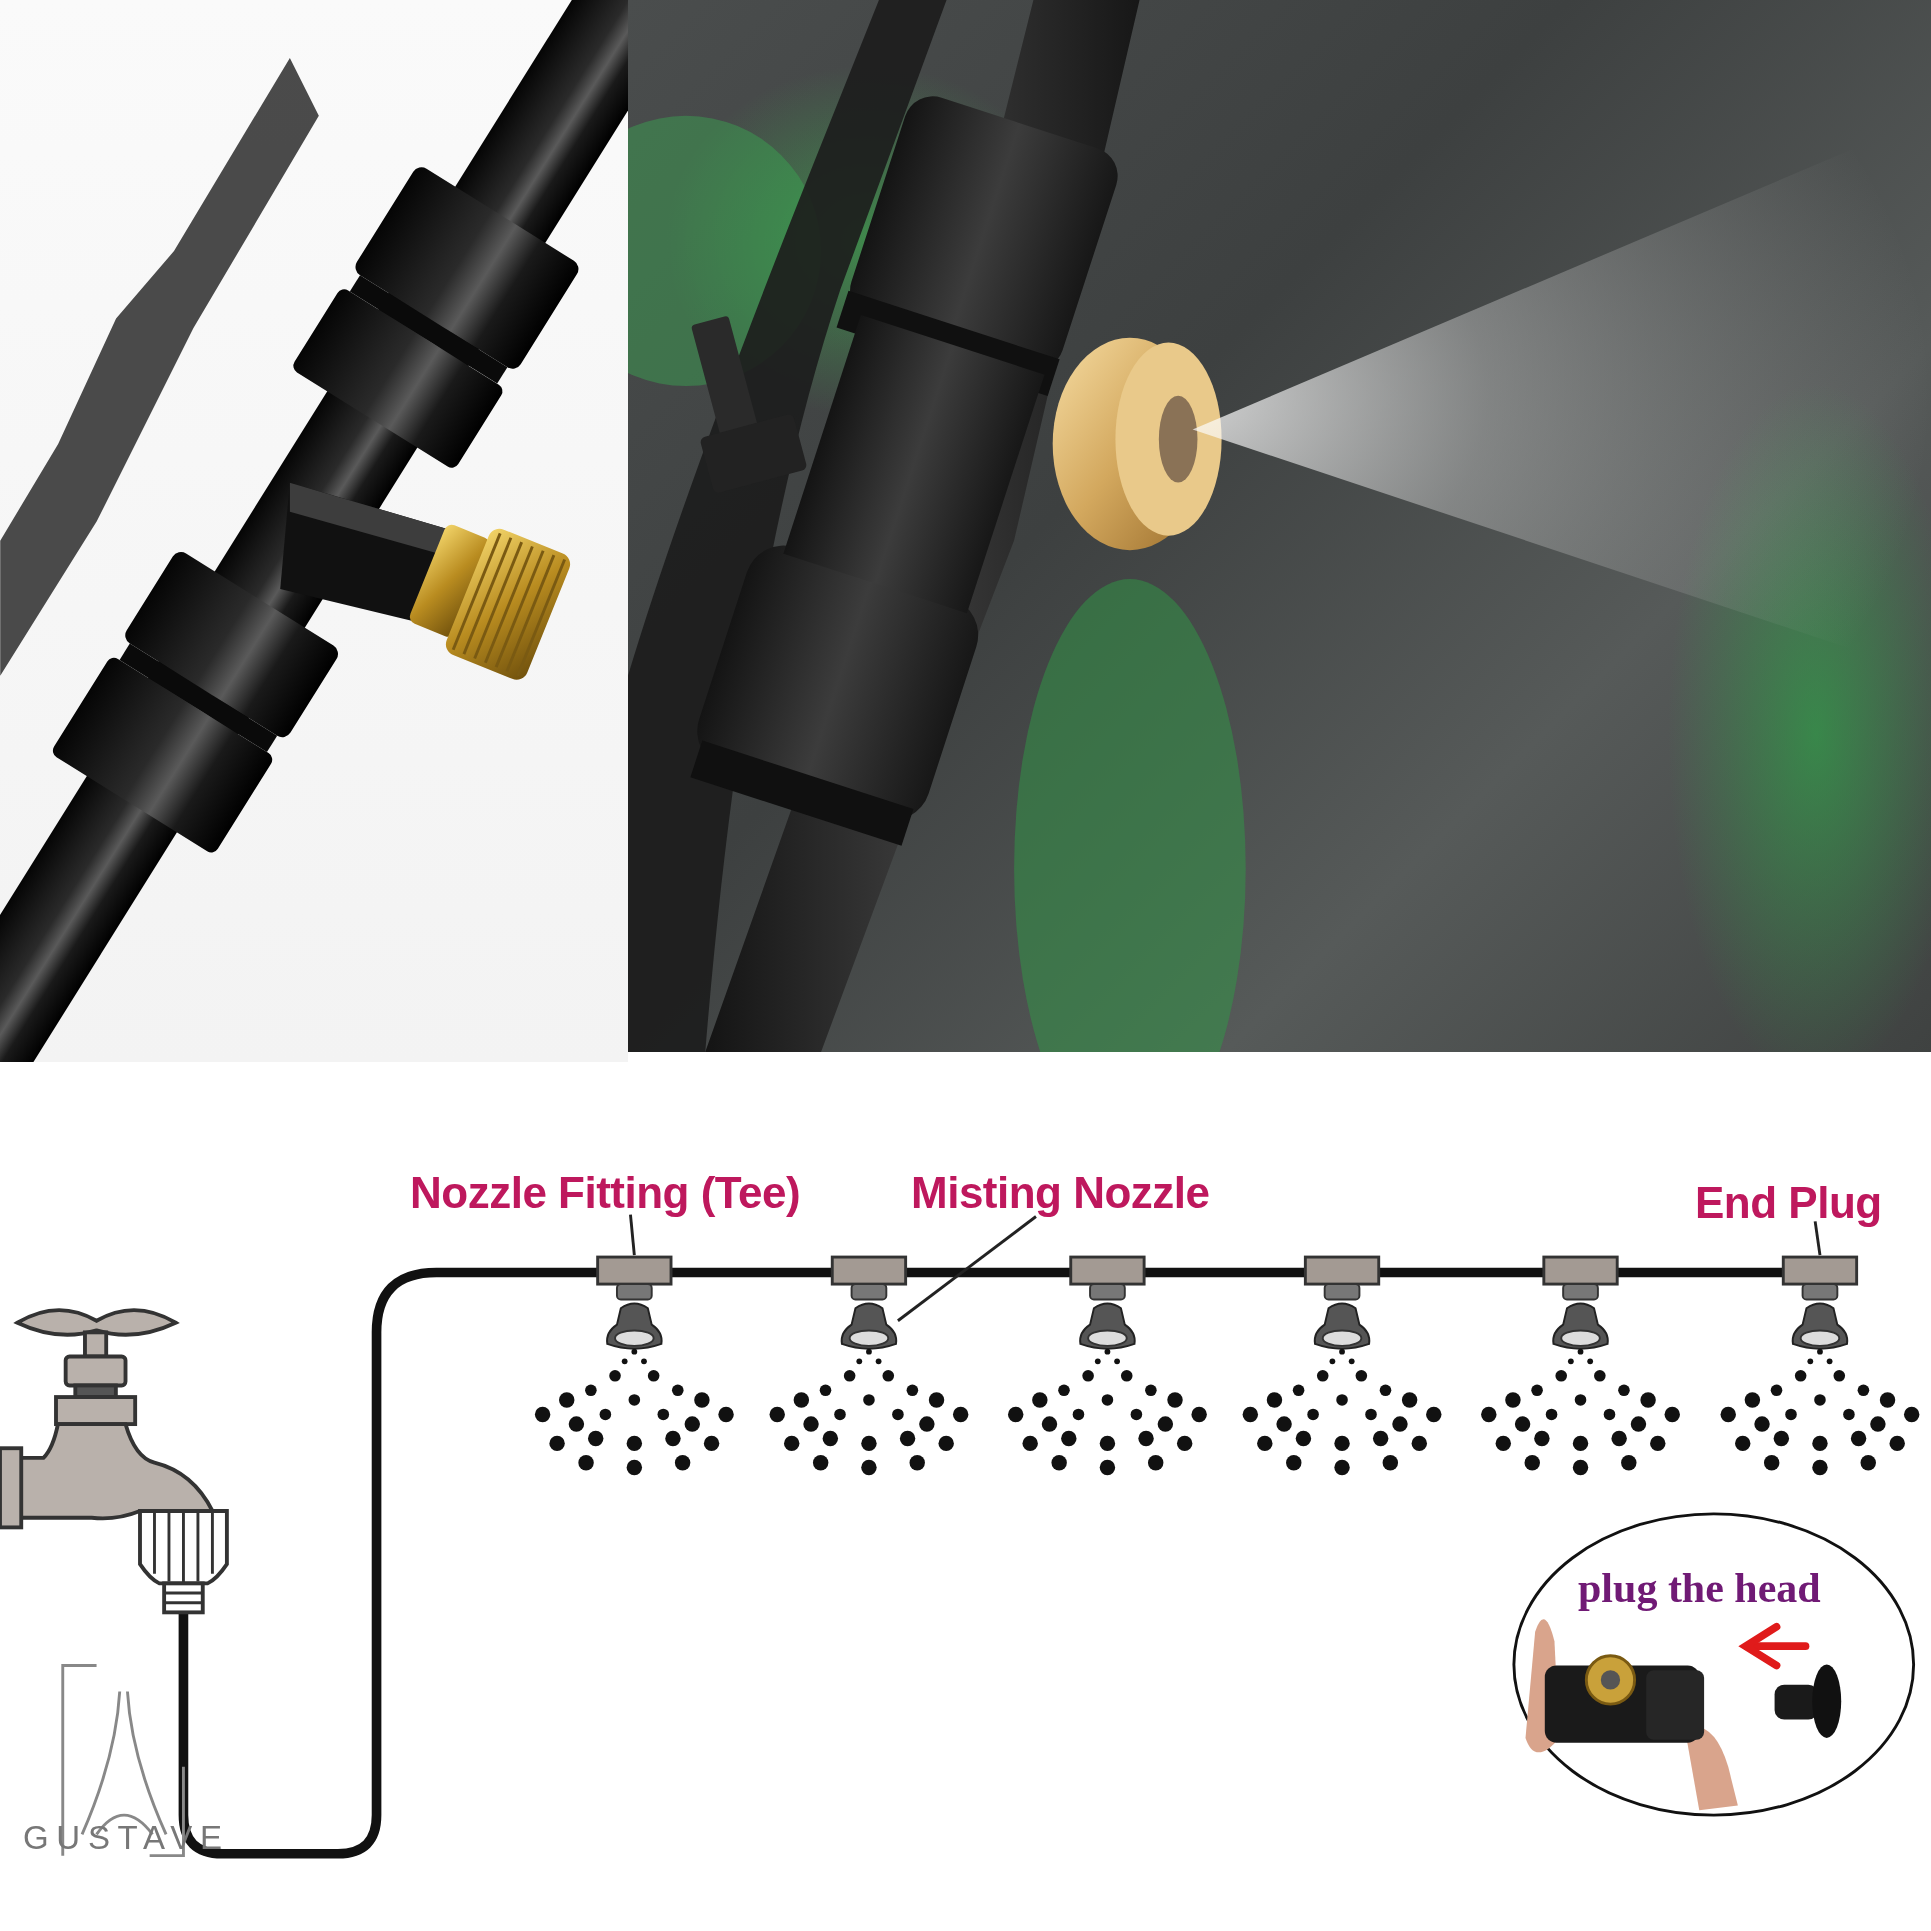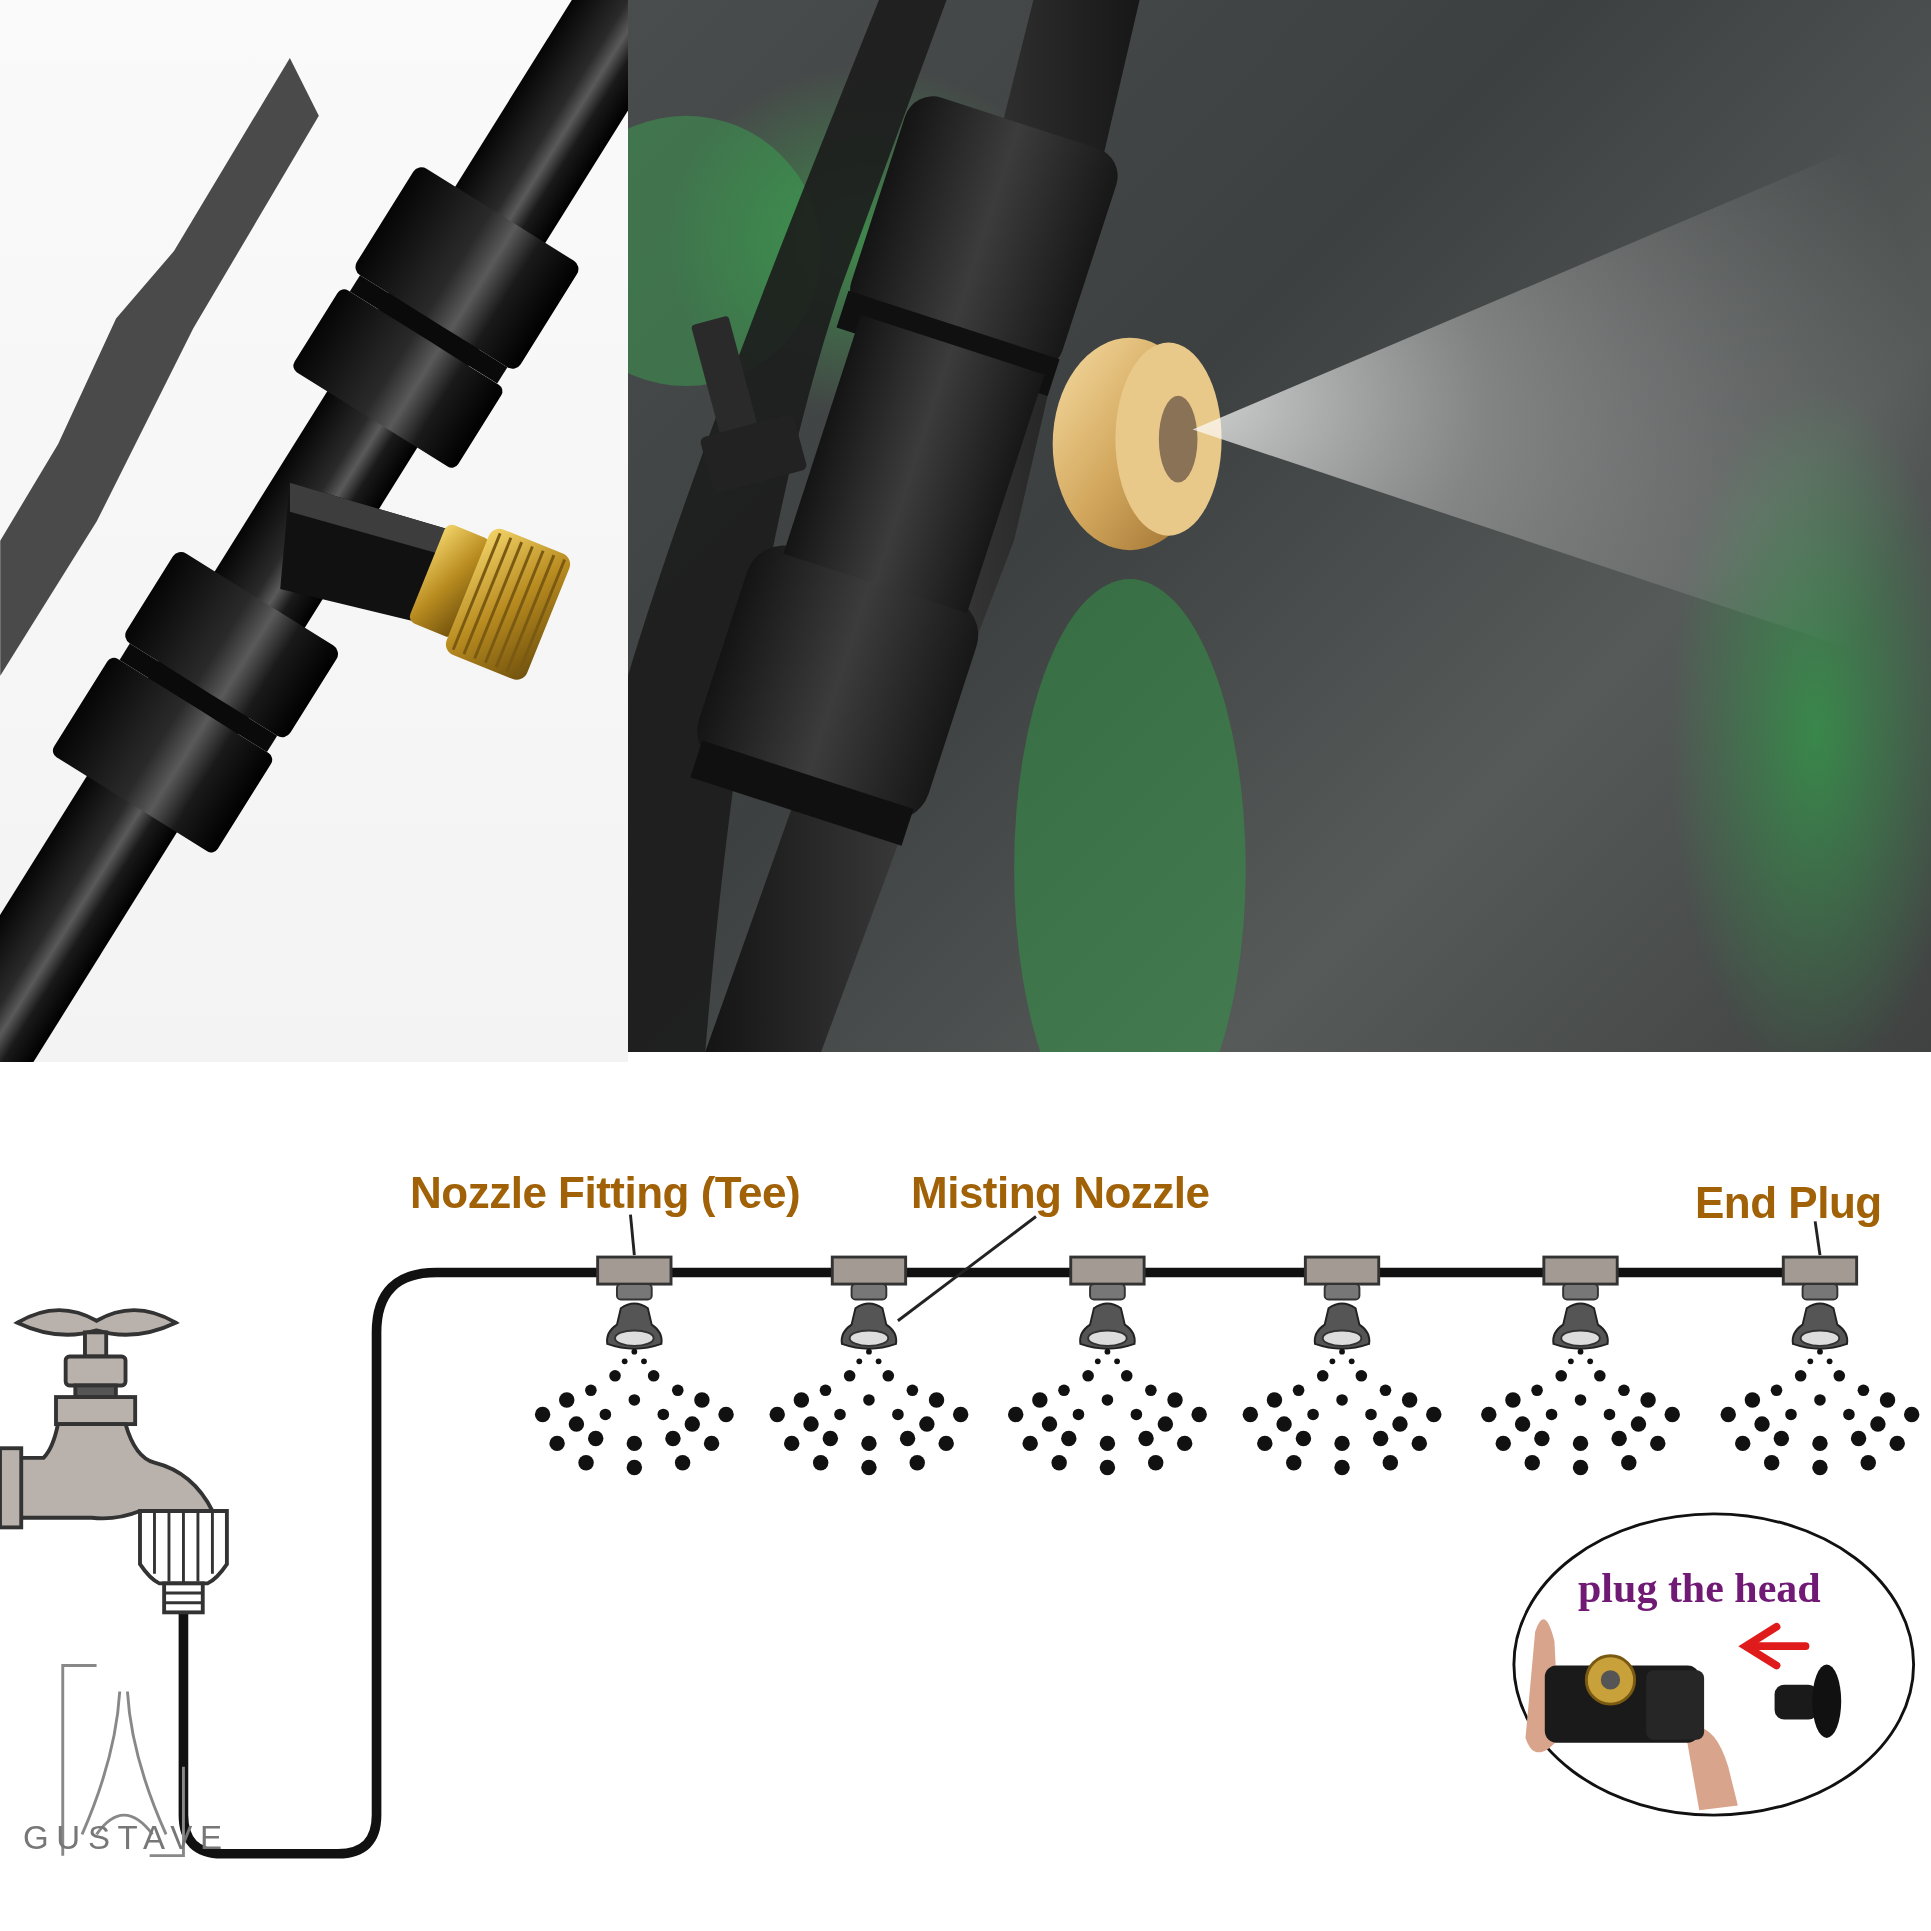--- a/index.html
+++ b/index.html
@@ -5,21 +5,21 @@
   html,body{margin:0;padding:0;background:#fff;}
   body{width:1931px;height:1931px;position:relative;overflow:hidden;font-family:"Liberation Sans",sans-serif;}
   .abs{position:absolute;}
   
   #photo-left{left:0;top:0;width:628px;height:1062px;background:linear-gradient(180deg,#fafafa,#f3f3f3);overflow:hidden;}
   
   #photo-right{left:628px;top:0;width:1303px;height:1052px;background:
     radial-gradient(ellipse 212px 502px at 1188px 734px,rgba(40,180,70,.55),transparent 70%),
     radial-gradient(ellipse 290px 251px at 241px 241px,rgba(60,190,80,.55),transparent 70%),
     linear-gradient(135deg,#4a4d4d 0%,#3d4040 40%,#565a59 70%,#3f4241 100%);overflow:hidden;}
-  .label{position:absolute;font-weight:bold;color:#a16207;font-family:"Liberation Sans",sans-serif;font-size:44px;letter-spacing:-0.5px;}
+  .label{position:absolute;font-weight:bold;color:#be185d;font-family:"Liberation Sans",sans-serif;font-size:44px;letter-spacing:-0.5px;}
   .callout-serif{position:absolute;font-family:"Liberation Serif",serif;font-weight:bold;color:#701a75;font-size:42px;}
   .brand{position:absolute;color:#777;font-family:"Liberation Sans",sans-serif;font-size:33px;letter-spacing:7.7px;}
 </style>
 </head>
 <body>
 
 <div id="photo-left" class="abs">
   <svg width="628" height="1062" viewBox="0 0 650 1100">
     <defs>
       <linearGradient id="blk" x1="0" y1="0" x2="1" y2="0">

